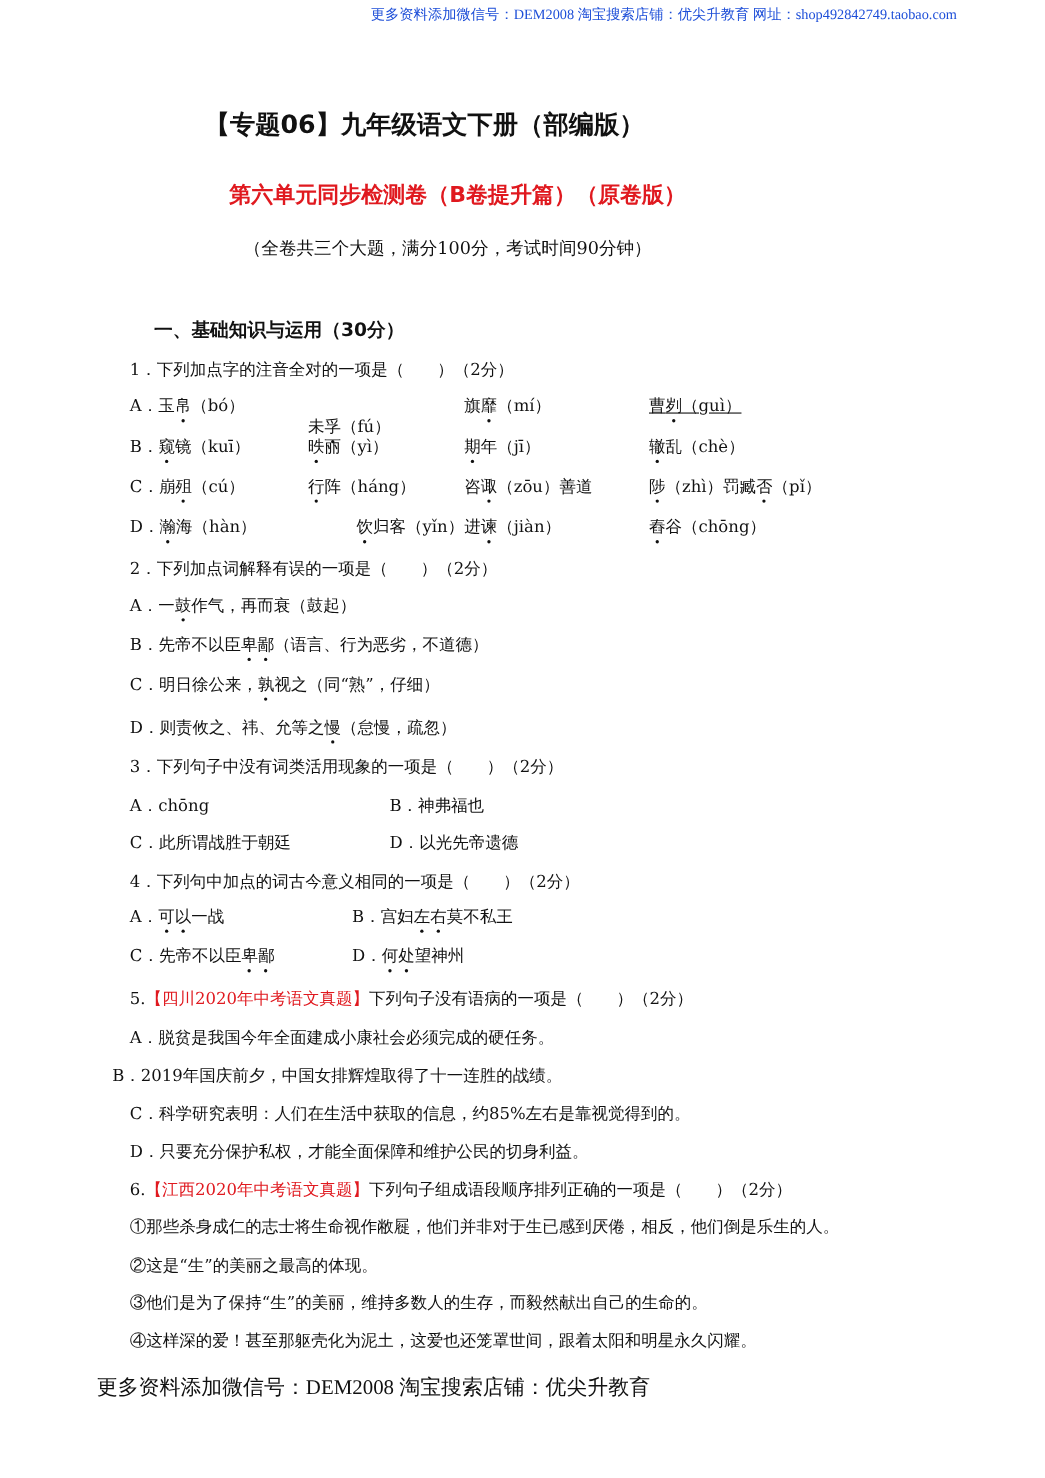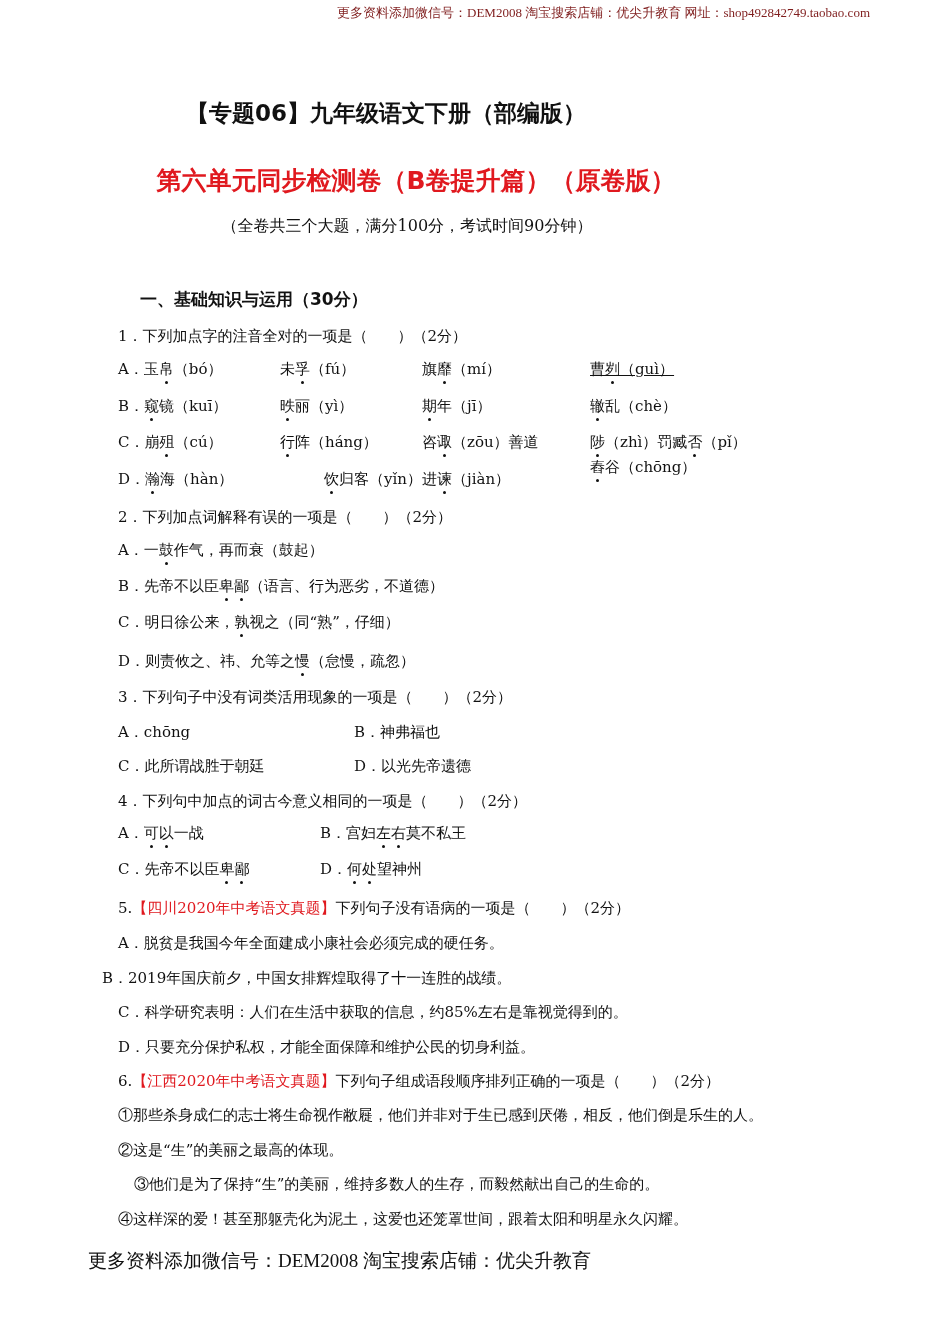--- a/index.html
+++ b/index.html
@@ -1,26 +1,26 @@
 <!DOCTYPE html>
 <html><head>
 <meta charset="utf-8">
 <style>
   html, body { margin:0; padding:0; background:#ffffff; }
   body { width:950px; height:1344px; position:relative; overflow:hidden;
          font-family: "DejaVu Serif", "Liberation Serif", serif; color:#111; }
   .hdr { position:absolute; top:4px; left:0; width:950px; text-align:right;
-         font-size:13px; padding-right:80px; box-sizing:border-box; color:#7f1d1d;
+         font-size:13px; padding-right:80px; box-sizing:border-box; color:#1d4ed8;
          font-family:"Liberation Serif", "DejaVu Serif", serif; }
   .ftr { position:absolute; top:1248px; left:88px; font-size:19px;
          font-family:"Liberation Serif", "DejaVu Serif", serif; }
   .title { position:absolute; top:98px; left:0; width:772px; text-align:center;
            font-size:23px; font-weight:bold; font-family:"DejaVu Sans", sans-serif; }
   .subtitle { position:absolute; top:164px; left:0; width:832px; text-align:center;
-              font-size:25px; font-weight:bold; color:#e0191f; font-family:"DejaVu Sans", sans-serif; }
+              font-size:20px; font-weight:bold; color:#e0191f; font-family:"DejaVu Sans", sans-serif; }
   .note { position:absolute; top:216px; left:0; width:814px; text-align:center; font-size:16px; }
   .sec { position:absolute; left:122px; top:288px; font-size:17px; font-weight:bold;
          font-family:"DejaVu Sans", sans-serif;margin-left:18px; }
   .line { position:absolute; font-size:15px; white-space:nowrap; }
   .dot { position:relative; }
   .dot::after { content:""; position:absolute; left:50%; bottom:-6px; width:3px; height:3px;
                 margin-left:-1.5px; background:#111; border-radius:50%; }
   .red { color:#e0191f; }
 </style>
 </head>
@@ -29,35 +29,35 @@
 <div class="hdr">更多资料添加微信号：DEM2008  淘宝搜索店铺：优尖升教育 网址：shop492842749.taobao.com</div>
 
 <div class="title">【专题06】九年级语文下册（部编版）</div>
 <div class="subtitle">第六单元同步检测卷（B卷提升篇）（原卷版）</div>
 <div class="note">（全卷共三个大题，满分100分，考试时间90分钟）</div>
 <div class="sec">一、基础知识与运用（30分）</div>
 
 <div class="line" style="top:327px;left:118px">1．下列加点字的注音全对的一项是（　　）（2分）</div>
 <div id="q1rows">
     <div class="line" style="top: 360px; left: 118px;">A．玉<span class="dot">帛</span>（bó）</div>
-    <div class="line" style="top: 360px; left: 280px;">未<span class="dot">孚</span>（fú）</div>
+    <div class="line" style="top: 379px; left: 280px;">未<span class="dot">孚</span>（fú）</div>
     <div class="line" style="top: 360px; left: 422px;">旗<span class="dot">靡</span>（mí）</div>
     <div class="line" style="top: 360px; left: 590px; text-decoration: underline;">曹<span class="dot">刿</span>（guì）</div>
     <div class="line" style="top: 397px; left: 118px;">B．<span class="dot">窥</span>镜（kuī）</div>
     <div class="line" style="top: 397px; left: 280px;"><span class="dot">昳</span>丽（yì）</div>
     <div class="line" style="top: 397px; left: 422px;"><span class="dot">期</span>年（jī）</div>
     <div class="line" style="top: 397px; left: 590px;"><span class="dot">辙</span>乱（chè）</div>
     <div class="line" style="top: 433px; left: 118px;">C．崩<span class="dot">殂</span>（cú）</div>
     <div class="line" style="top: 433px; left: 280px;"><span class="dot">行</span>阵（háng）</div>
     <div class="line" style="top: 433px; left: 422px;">咨<span class="dot">诹</span>（zōu）善道</div>
     <div class="line" style="top: 433px; left: 590px;"><span class="dot">陟</span>（zhì）罚臧<span class="dot">否</span>（pǐ）</div>
     <div class="line" style="top: 470px; left: 118px;">D．<span class="dot">瀚</span>海（hàn）</div>
     <div class="line" style="top: 470px; left: 280px; margin-left: 44px;"><span class="dot">饮</span>归客（yǐn）</div>
     <div class="line" style="top: 470px; left: 422px;">进<span class="dot">谏</span>（jiàn）</div>
-    <div class="line" style="top: 458px; left: 590px; text-align: center;"><span class="dot">舂</span>谷（chōng）</div>
+    <div class="line" style="top: 470px; left: 590px; text-align: center;"><span class="dot">舂</span>谷（chōng）</div>
   </div>
 
 <div class="line" style="top:508px;left:118px">2．下列加点词解释有误的一项是（　　）（2分）</div>
 <div id="q2opts">
     <div class="line" style="top: 541px; left: 118px;">A．一<span class="dot">鼓</span>作气，再而衰（鼓起）</div>
     <div class="line" style="top: 577px; left: 118px;">B．先帝不以臣<span class="dot">卑</span><span class="dot">鄙</span>（语言、行为恶劣，不道德）</div>
     <div class="line" style="top: 613px; left: 118px;">C．明日徐公来，<span class="dot">孰</span>视之（同“熟”，仔细）</div>
     <div class="line" style="top: 652px; left: 118px;">D．则责攸之、祎、允等之<span class="dot">慢</span>（怠慢，疏忽）</div>
   </div>
 
@@ -81,16 +81,16 @@
 <div class="line" style="top:934px;left:118px">A．脱贫是我国今年全面建成小康社会必须完成的硬任务。</div>
 <div class="line" style="top:969px;left:102px">B．2019年国庆前夕，中国女排辉煌取得了十一连胜的战绩。</div>
 <div class="line" style="top:1003px;left:118px">C．科学研究表明：人们在生活中获取的信息，约85%左右是靠视觉得到的。</div>
 <div class="line" style="top:1038px;left:118px">D．只要充分保护私权，才能全面保障和维护公民的切身利益。</div>
 
 <div class="line" style="top:1072px;left:118px">
   <span>6.</span><span class="red">【江西2020年中考语文真题】</span><span>下列句子组成语段顺序排列正确的一项是（　　）（2分）</span>
 </div>
 <div class="line" style="top:1106px;left:118px">①那些杀身成仁的志士将生命视作敝屣，他们并非对于生已感到厌倦，相反，他们倒是乐生的人。</div>
 <div class="line" style="top:1141px;left:118px">②这是“生”的美丽之最高的体现。</div>
-<div class="line" style="top:1175px;left:134px">③他们是为了保持“生”的美丽，维持多数人的生存，而毅然献出自己的生命的。</div>
+<div class="line" style="top:1175px;left:118px">③他们是为了保持“生”的美丽，维持多数人的生存，而毅然献出自己的生命的。</div>
 <div class="line" style="top:1210px;left:118px">④这样深的爱！甚至那躯壳化为泥土，这爱也还笼罩世间，跟着太阳和明星永久闪耀。</div>
 
 <div class="ftr">更多资料添加微信号：DEM2008    淘宝搜索店铺：优尖升教育</div>
 
 </body></html>

